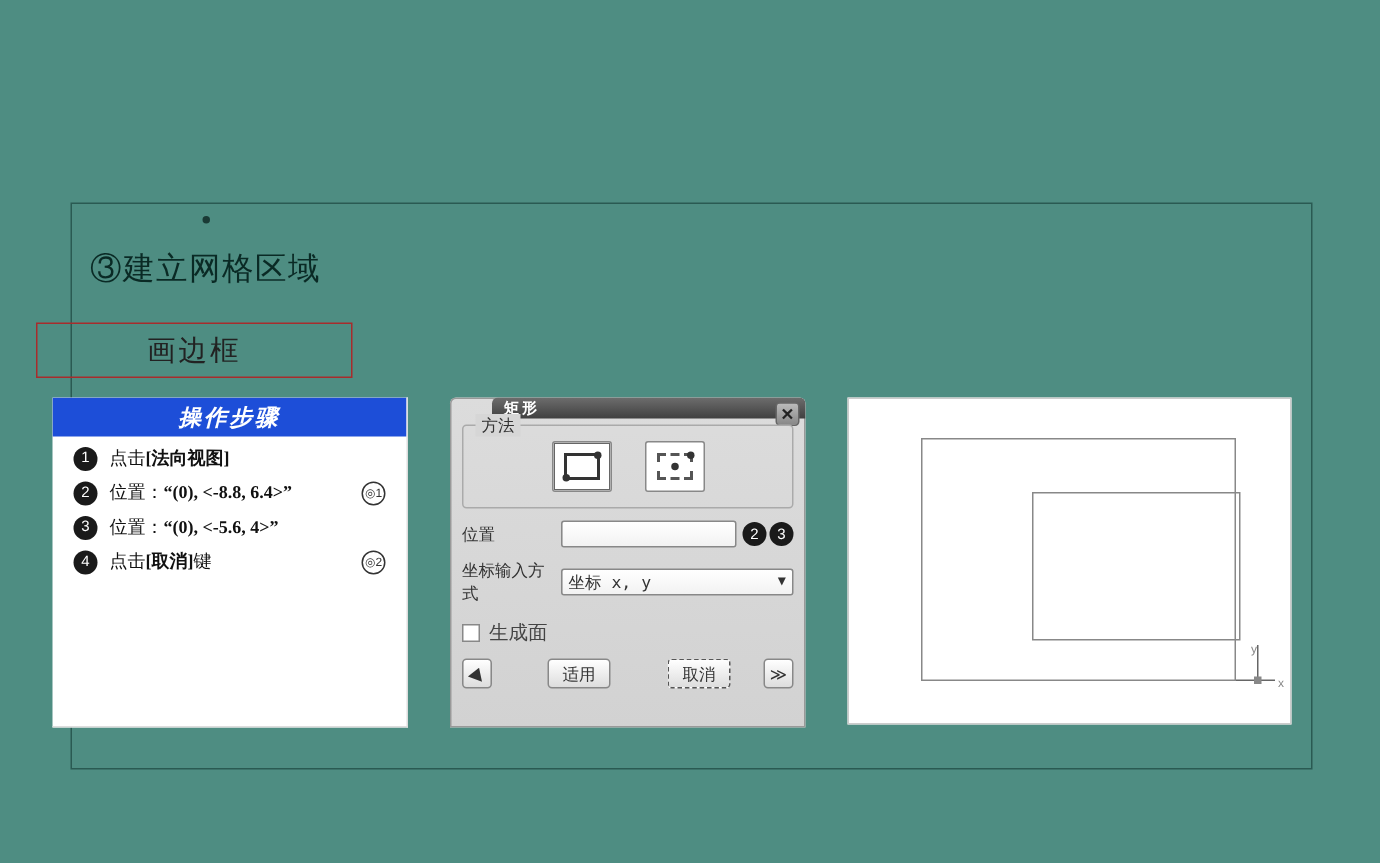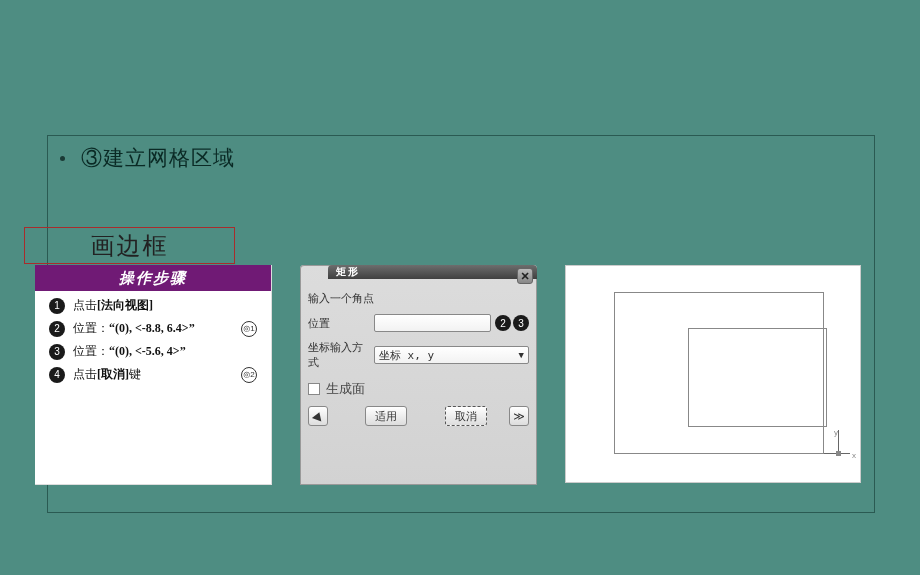--- a/index.html
+++ b/index.html
@@ -19,41 +19,42 @@
     height: 378px;
     border: 1px solid #2a5a52;
   }
   .bullet-row {
     position: absolute;
     left: 60px;
     top: 144px;
     display: flex;
     align-items: center;
     gap: 16px;
+    flex-direction: column;
   }
   .bullet-dot {
     width: 5px; height: 5px; border-radius: 50%;
     background: #1a3a35;
   }
   .bullet-text {
     font-size: 21px;
     color: #0a2a25;
     letter-spacing: 1px;
   }
   .subtitle-box {
     position: absolute;
     left: 24px;
-    top: 227px;
+    top: 215px;
     width: 211px;
     height: 37px;
     border: 1px solid #a82c2c;
     display: flex;
     align-items: center;
     justify-content: center;
-    font-size: 24px;
+    font-size: 19px;
     color: #222;
     letter-spacing: 2px;
     font-family: "SimSun", serif;
     background: transparent;
   }
   .panels-row {
     position: absolute;
     left: 35px;
     top: 265px;
     display: flex;
@@ -65,21 +66,21 @@
   .steps-panel {
     width: 237px;
     height: 220px;
     background: #fff;
     border-right: 1px solid #ddd;
     border-bottom: 1px solid #ddd;
     overflow: hidden;
   }
   .steps-header {
     height: 26px;
-    background: #701a75;
+    background: #1d4ed8;
     color: #fff;
     font-style: italic;
     font-weight: bold;
     letter-spacing: 2px;
     font-size: 15px;
     display: flex;
     align-items: center;
     justify-content: center;
     font-family: "SimSun", serif;
   }
@@ -319,24 +320,38 @@
         <span>点击</span><span class="bold">[取消]</span><span>键</span>
       </span>
       <span class="ring-badge">◎2</span>
     </div>
   </div>
 
   <div class="dialog-panel">
     <div class="dlg-title">矩形</div>
     <div class="dlg-close">✕</div>
     <div class="dlg-body">
-
-      <div class="dlg-row">
-        <span>输入一个角点</span>
-      </div>
+      <div class="fieldset">
+        <div class="legend">方法</div>
+        <div class="method-icons">
+          <div class="method-btn selected">
+            <div class="rect-icon">
+                <span class="c1"></span>
+                <span class="c2"></span>
+              </div>
+          </div>
+          <div class="method-btn">
+            <div class="rect-icon dashed">
+                <span class="c1"></span>
+                <span class="c2"></span>
+              </div>
+          </div>
+        </div>
+      </div>
+
 
       <div class="dlg-row">
         <span class="lbl">位置</span>
         <div class="pos-input"></div>
         <span class="pos-badges">
           <span class="pos-badge">2</span>
           <span class="pos-badge">3</span>
         </span>
       </div>
 

